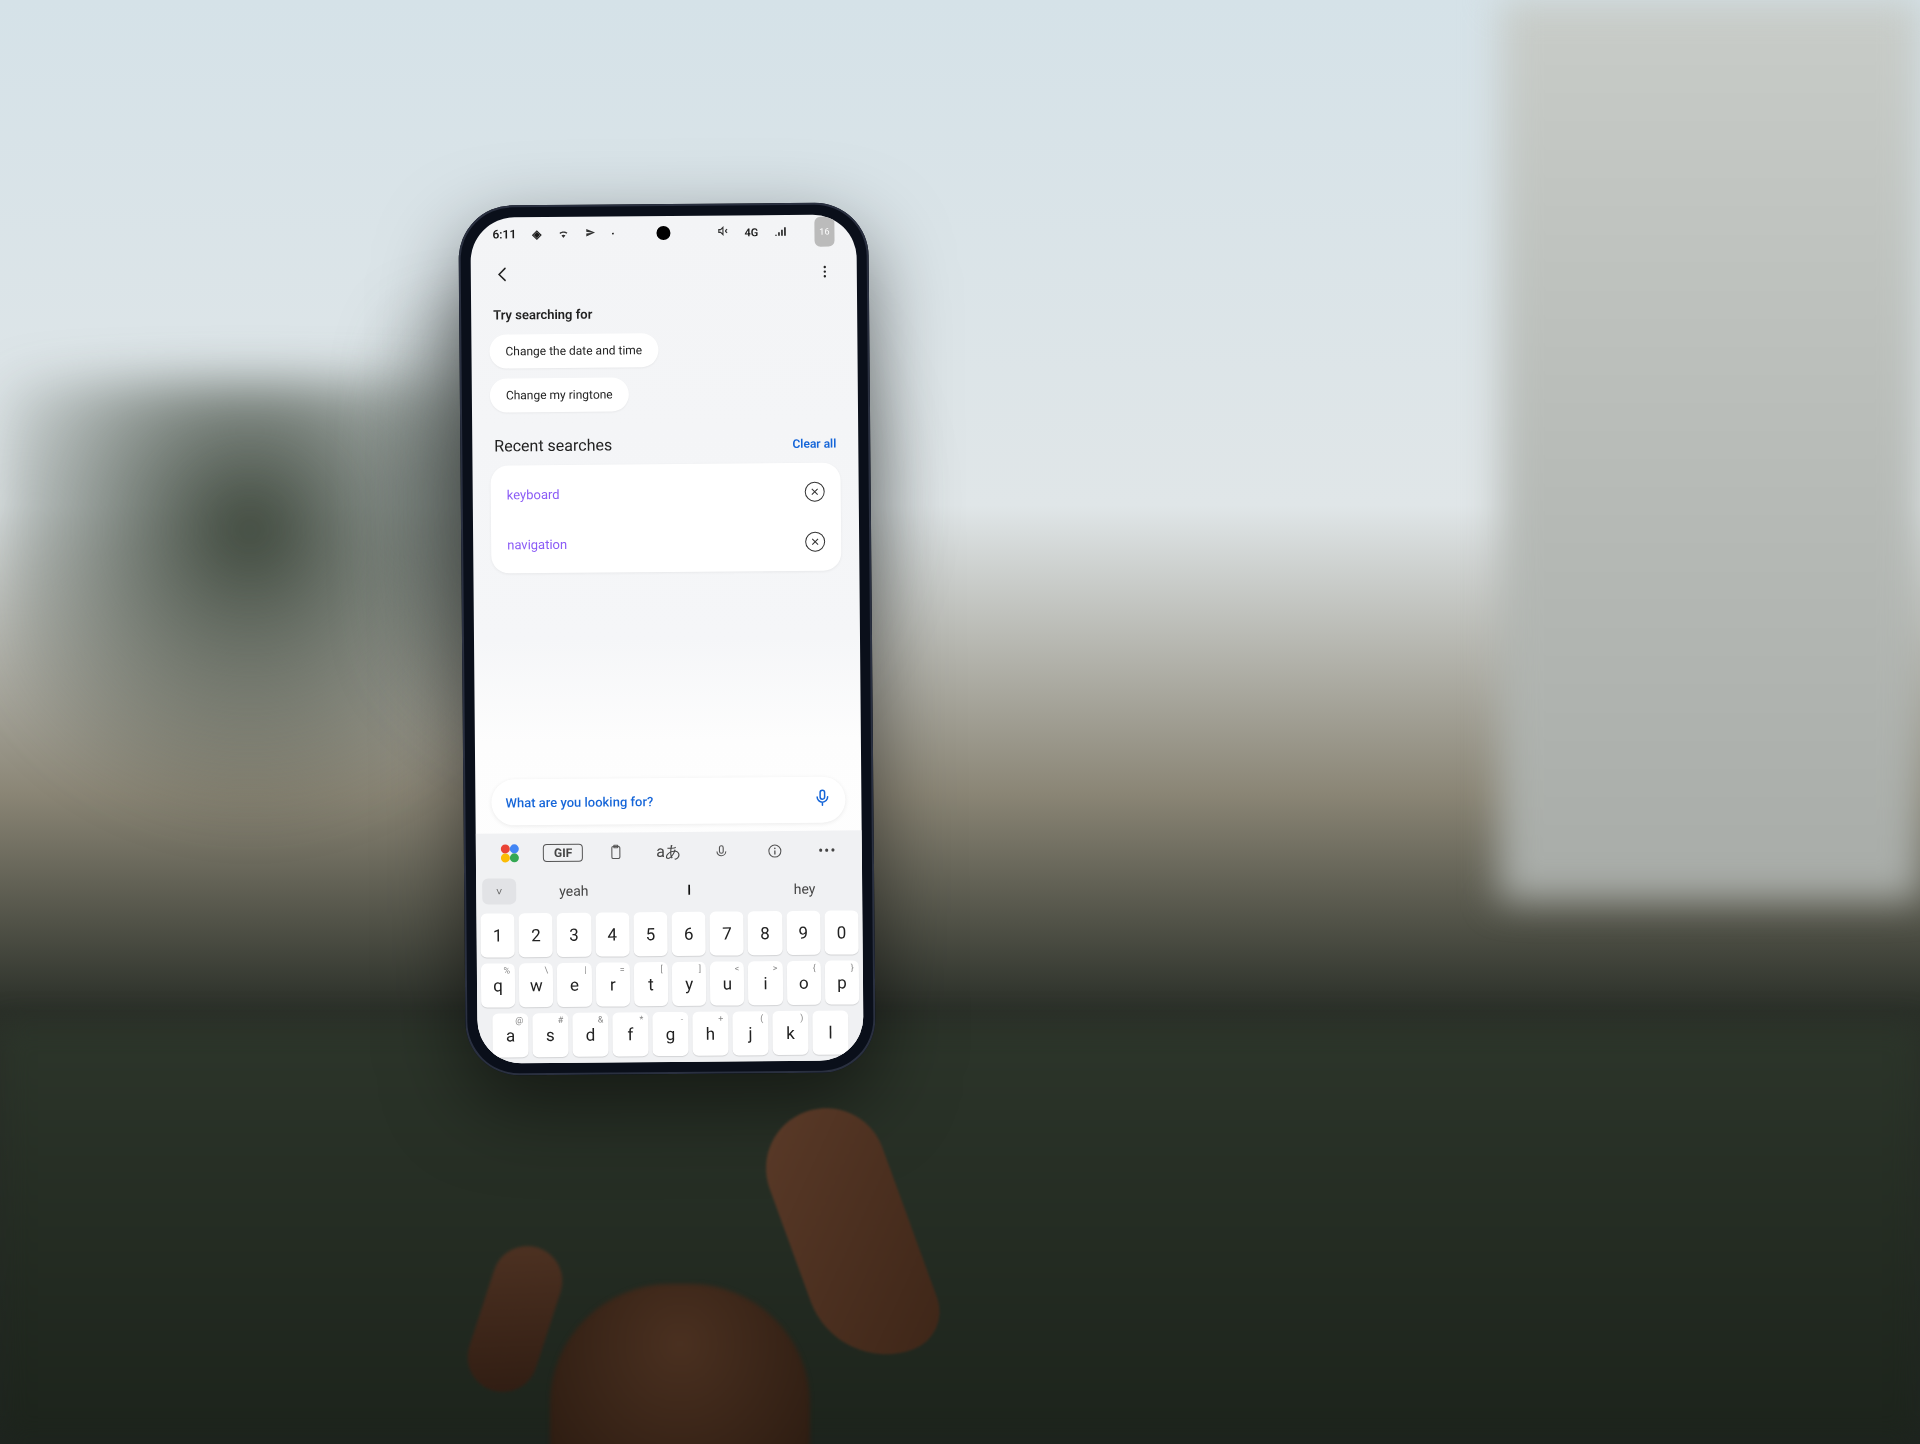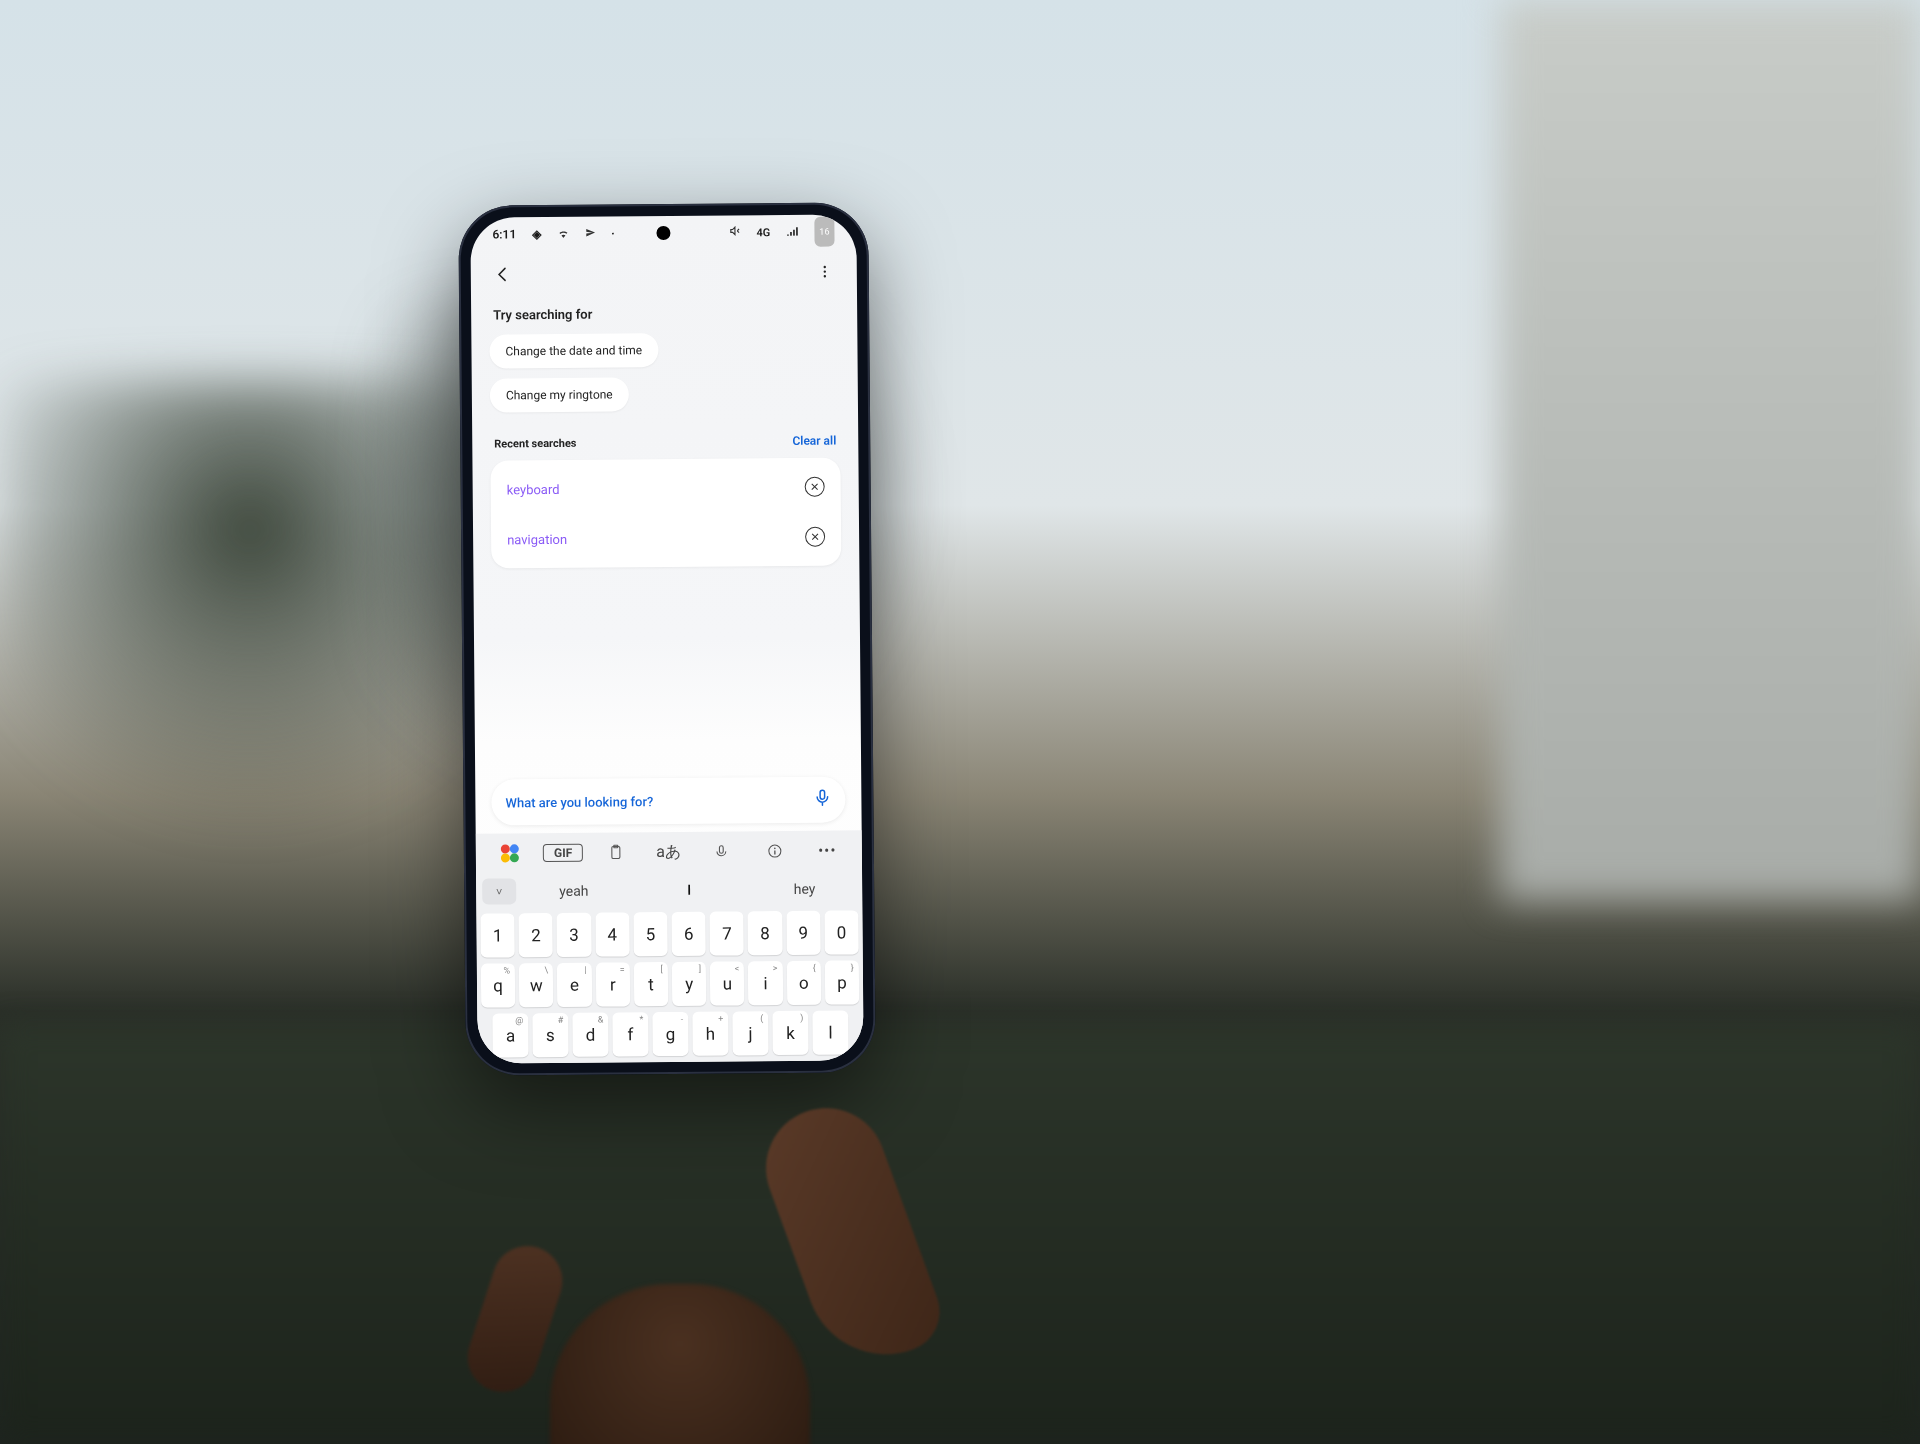--- a/index.html
+++ b/index.html
@@ -58,40 +58,40 @@
     z-index: 50;
   }
 
   
   .status-bar {
     height: 34px; display: flex; align-items: center; justify-content: space-between;
     padding: 0 22px; font-size: 12px; font-weight: 600; color: #1a1a1a;
   }
   .status-left, .status-right { display: flex; align-items: center; gap: 16px; }
   .status-right { font-size: 11px; }
-  .batt-pill { background: #bbb; color: #fff; font-size: 9px; padding: 10px 5px; border-radius: 6px; font-weight: 400; }
+  .batt-pill { background: #bbb; color: #fff; font-size: 9px; padding: 10px 5px; border-radius: 6px; font-weight: 400; margin-left: 12px; }
 
   
   .app-header {
     height: 46px; display: flex; align-items: center; justify-content: space-between;
     padding: 0 18px;
   }
   .back-btn, .more-btn { width: 28px; height: 28px; display: flex; align-items: center; justify-content: center; color: #222; }
 
   
   .content { flex: 1; padding: 0 18px; overflow: hidden; }
   .sect-title { font-size: 13px; font-weight: 600; color: #222; margin: 10px 0 12px 4px; }
   .sugg-chip {
     display: inline-block; background: #fff; border-radius: 22px;
     padding: 10px 16px; font-size: 12px; color: #222; margin-bottom: 10px;
     box-shadow: 0 1px 2px rgba(0,0,0,0.05);
   }
 
   .recent-head { display: flex; align-items: center; justify-content: space-between; margin: 14px 4px 10px; }
-  .recent-title { font-size: 11px; font-weight: 700; color: #222; }
+  .recent-title { font-size: 16px; font-weight: 400; color: #222; }
   .clear-all { font-size: 12px; font-weight: 600; color: #1565d8; margin-left: 36px; }
 
   .recent-card {
     background: #fff; border-radius: 18px; padding: 4px 0;
     box-shadow: 0 1px 3px rgba(0,0,0,0.06);
   }
   .recent-row {
     height: 50px; display: flex; align-items: center; justify-content: space-between;
     padding: 0 16px;
   }

